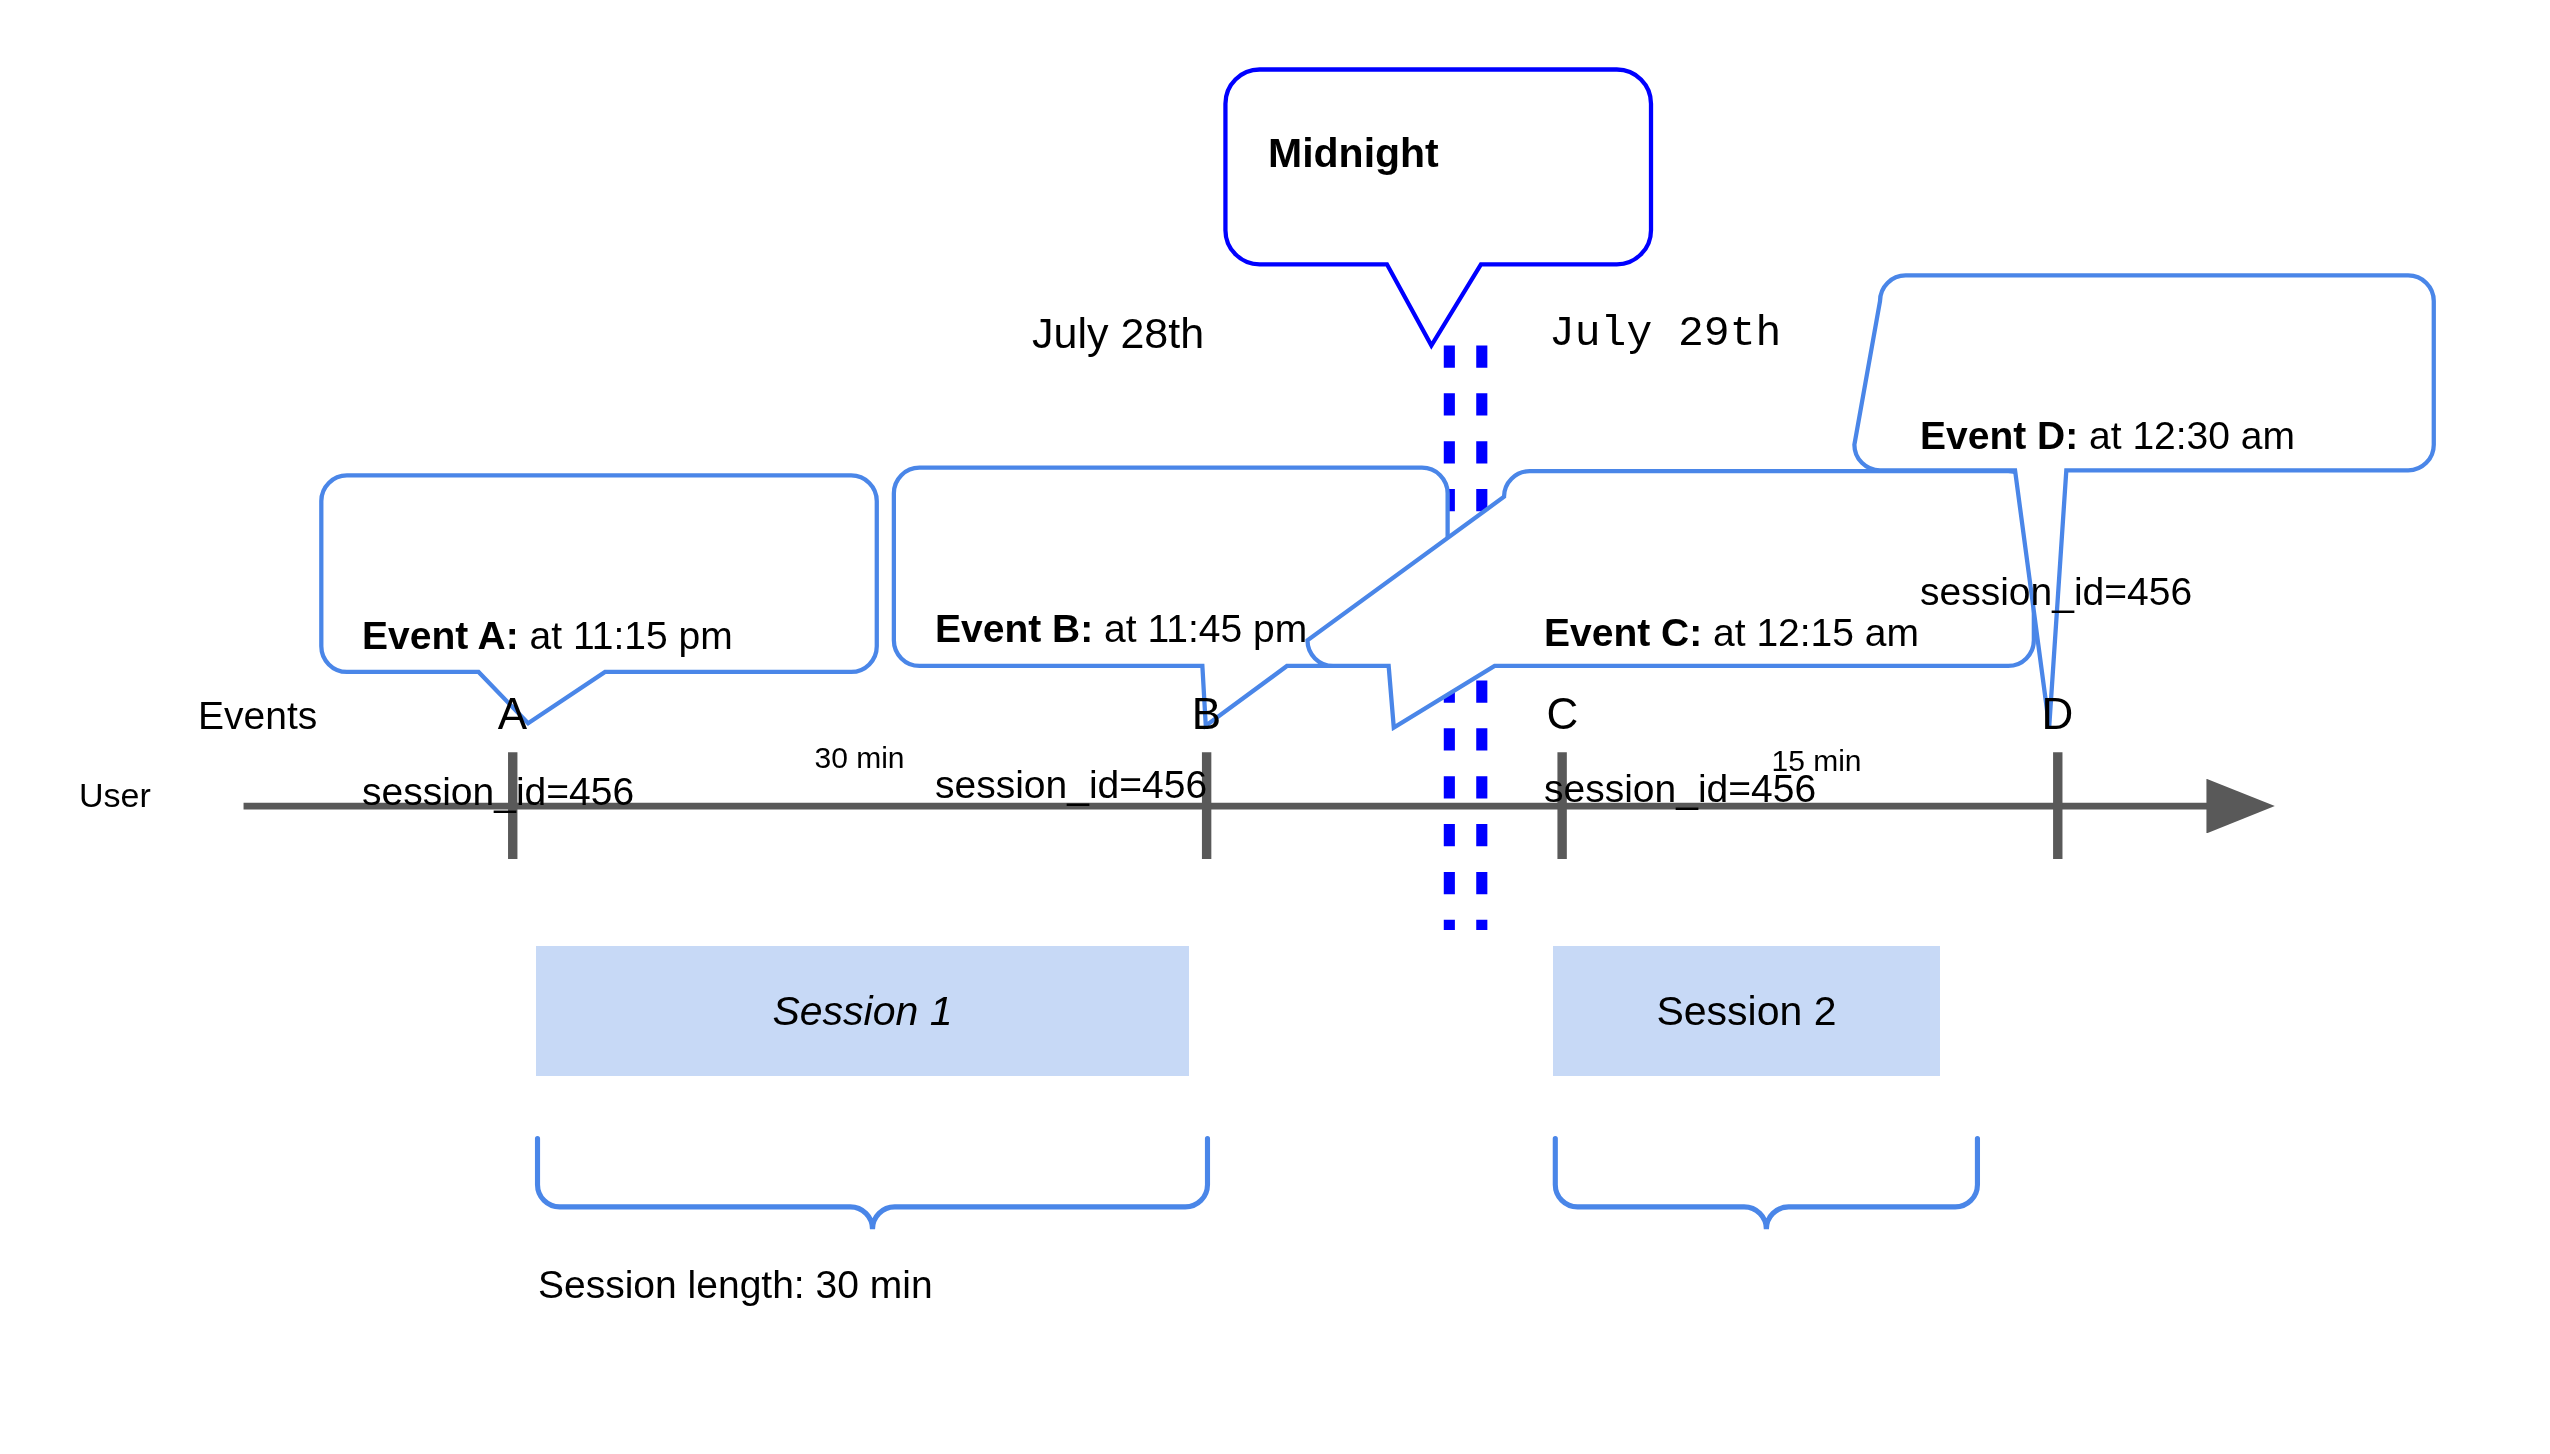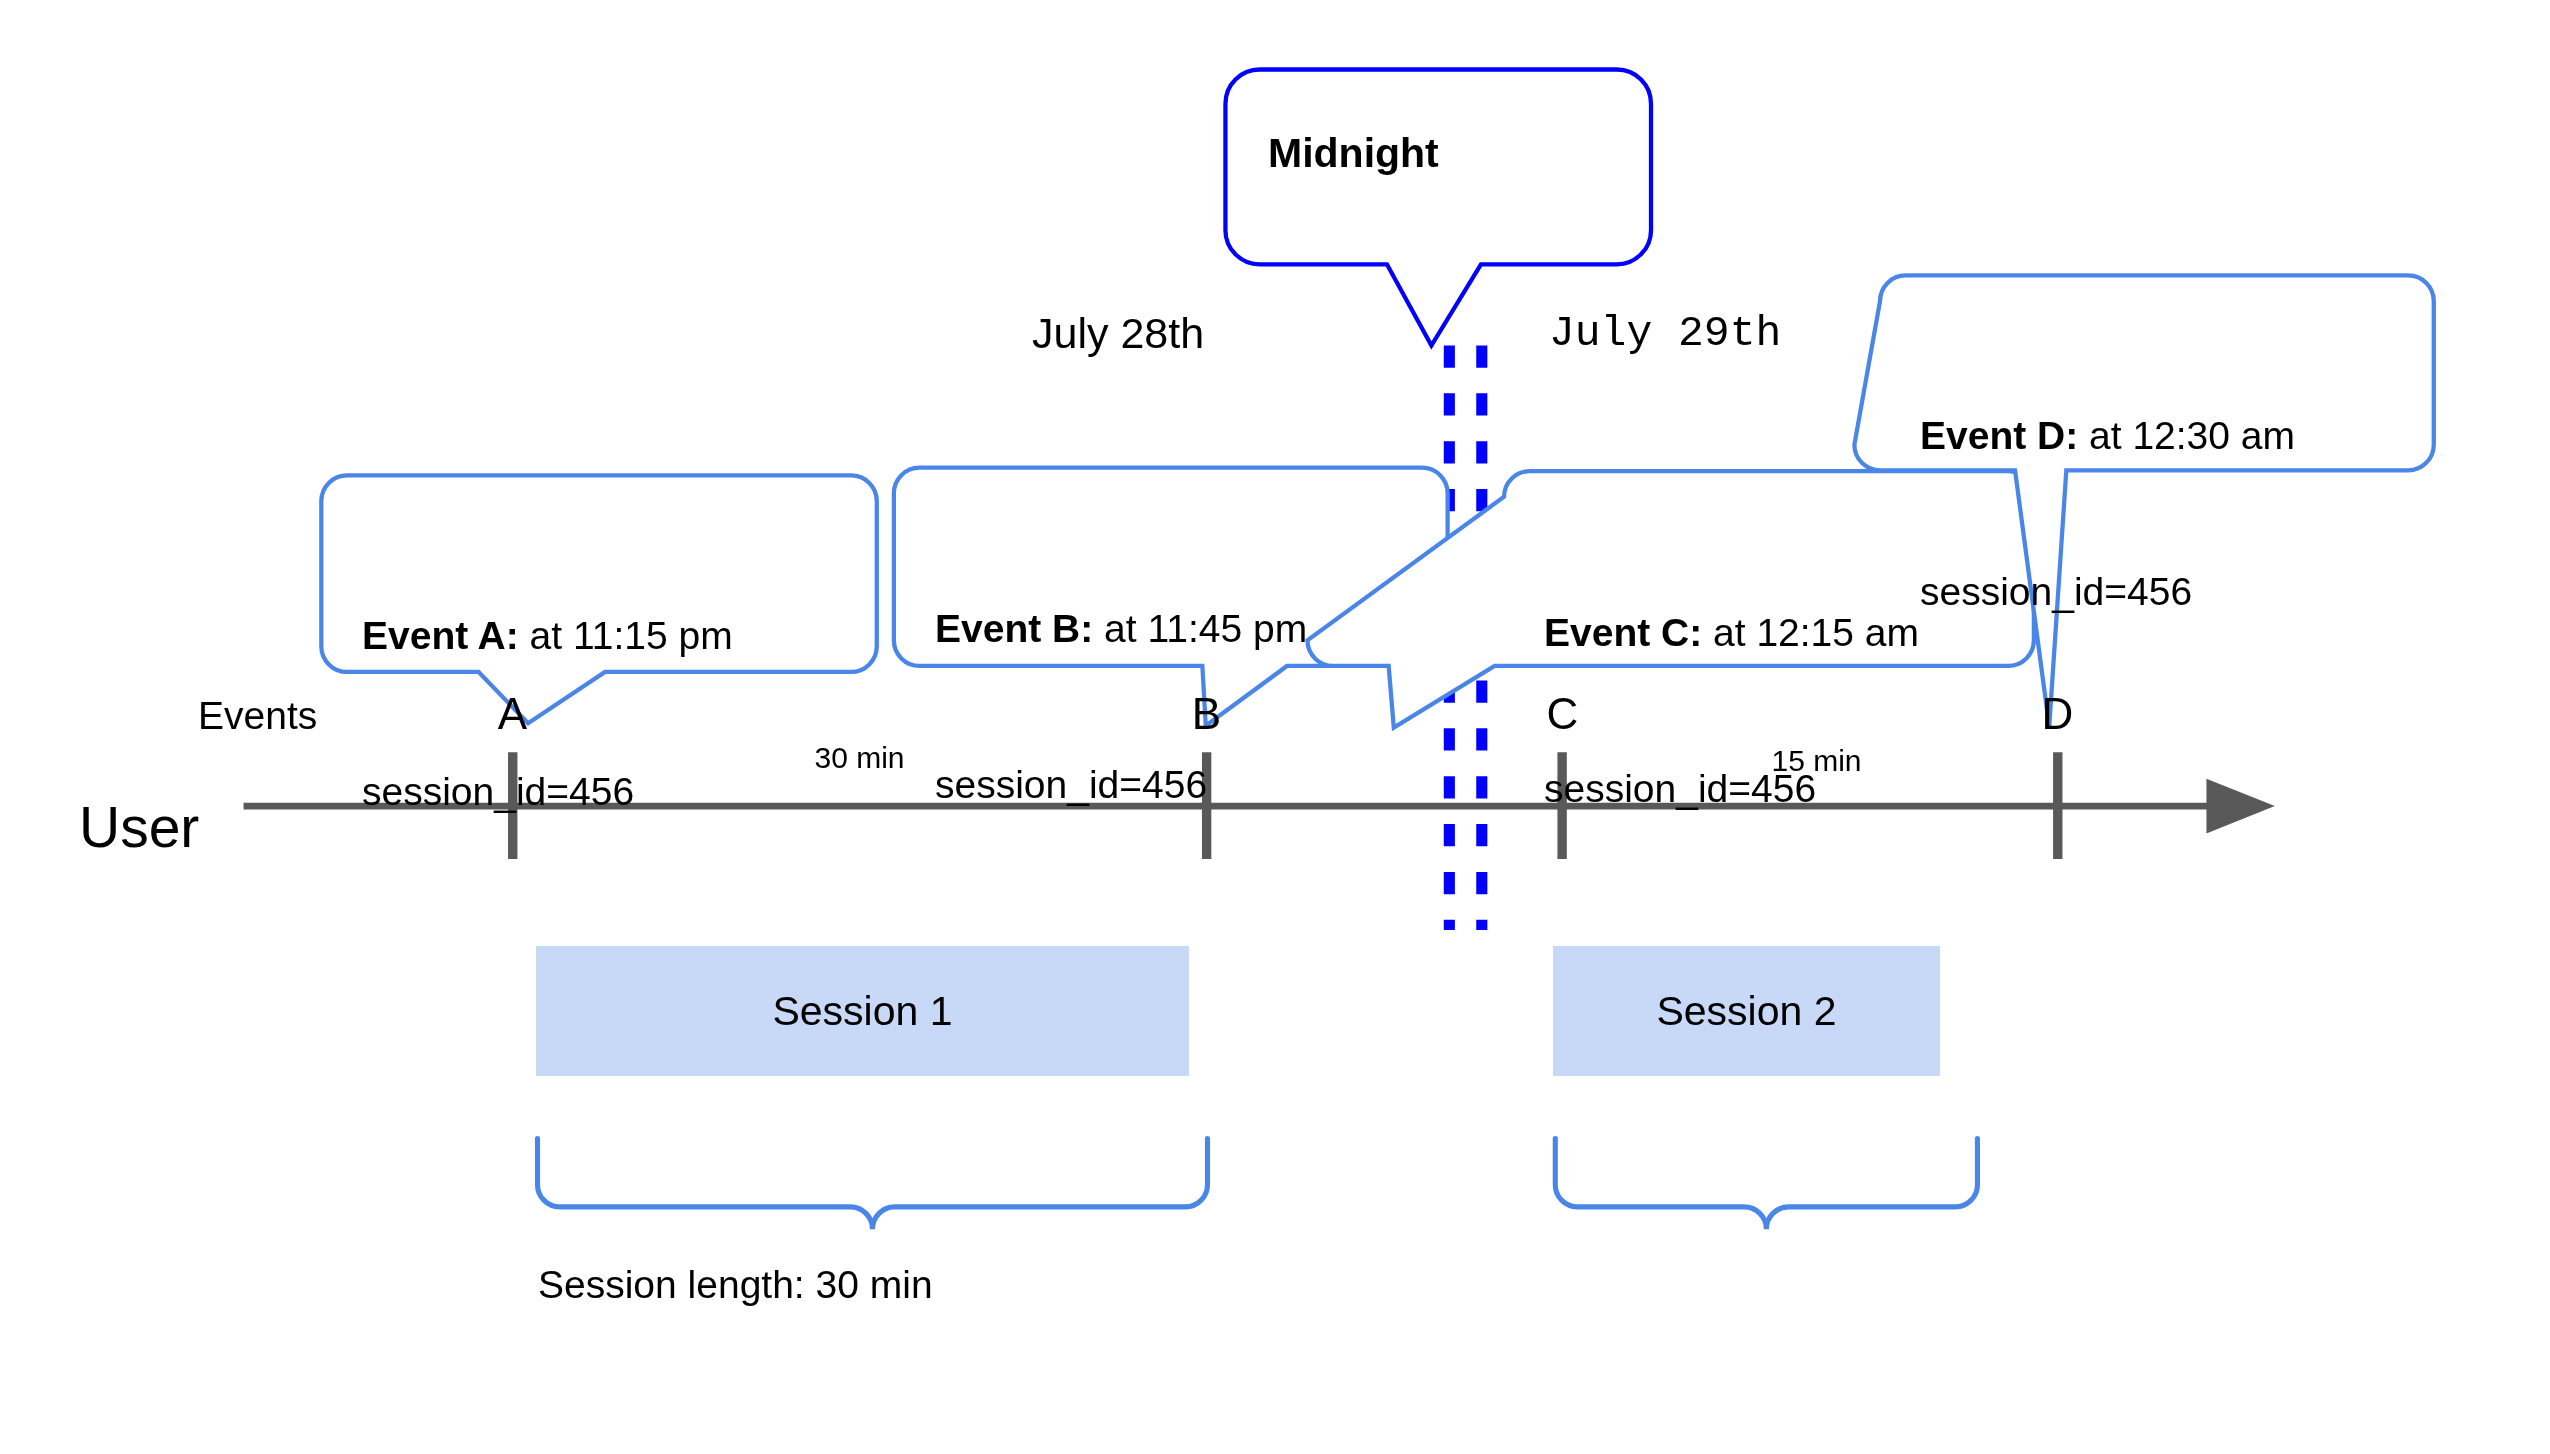--- a/index.html
+++ b/index.html
@@ -22,21 +22,21 @@
     line-height:52px;
     color:#000;
     white-space:pre;
   }
   .callout-text b{font-weight:bold;}
 
   .date-label{font-size:43px;text-align:right;}
   .midnight-label{font-size:41px;font-weight:bold;}
   .marker-label{font-size:44px;text-align:center;}
   .events-label{font-size:39px;}
-  .user-label{font-size:57px;margin-top:18px;}
+  .user-label{font-size:34px;}
   .gap-label{font-size:30px;text-align:center;}
   .session-label{font-size:41px;text-align:center;}
   .slen-label{font-size:39px;text-align:left;}
 
   .session-box{
     position:absolute;
     background:#c7d9f6;
     display:flex;align-items:center;justify-content:center;
   }
 </style>
@@ -140,21 +140,21 @@
   <div class="txt user-label" style="left:79px;top:776px;">User</div>
 
   <div class="txt marker-label" style="left:487px;top:689px;width:51px;">A</div>
   <div class="txt marker-label" style="left:1181px;top:689px;width:51px;">B</div>
   <div class="txt marker-label" style="left:1537px;top:689px;width:51px;">C</div>
   <div class="txt marker-label" style="left:2032px;top:689px;width:51px;">D</div>
 
   <div class="txt gap-label" style="left:774px;top:741px;width:171px;">30 min</div>
   <div class="txt gap-label" style="left:1731px;top:744px;width:171px;">15 min</div>
 
-  <div class="session-box" style="left:536px;top:946px;width:653px;height:130px;">
+  <div class="session-box" style="left:536px;top:946px;width:653px;height:130px;font-style:italic;">
     <span class="session-label">Session 1</span>
   </div>
   <div class="session-box" style="left:1553px;top:946px;width:387px;height:130px;">
     <span class="session-label">Session 2</span>
   </div>
 
   <div class="txt slen-label" style="left:538px;top:1263px;width:650px;">Session length: 30 min</div>
 
 </div>
 

